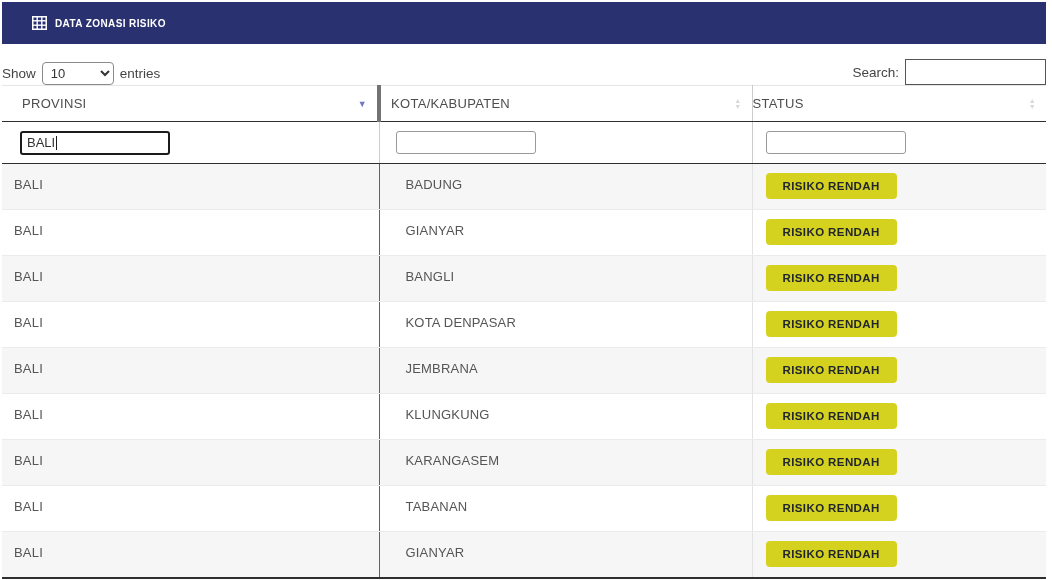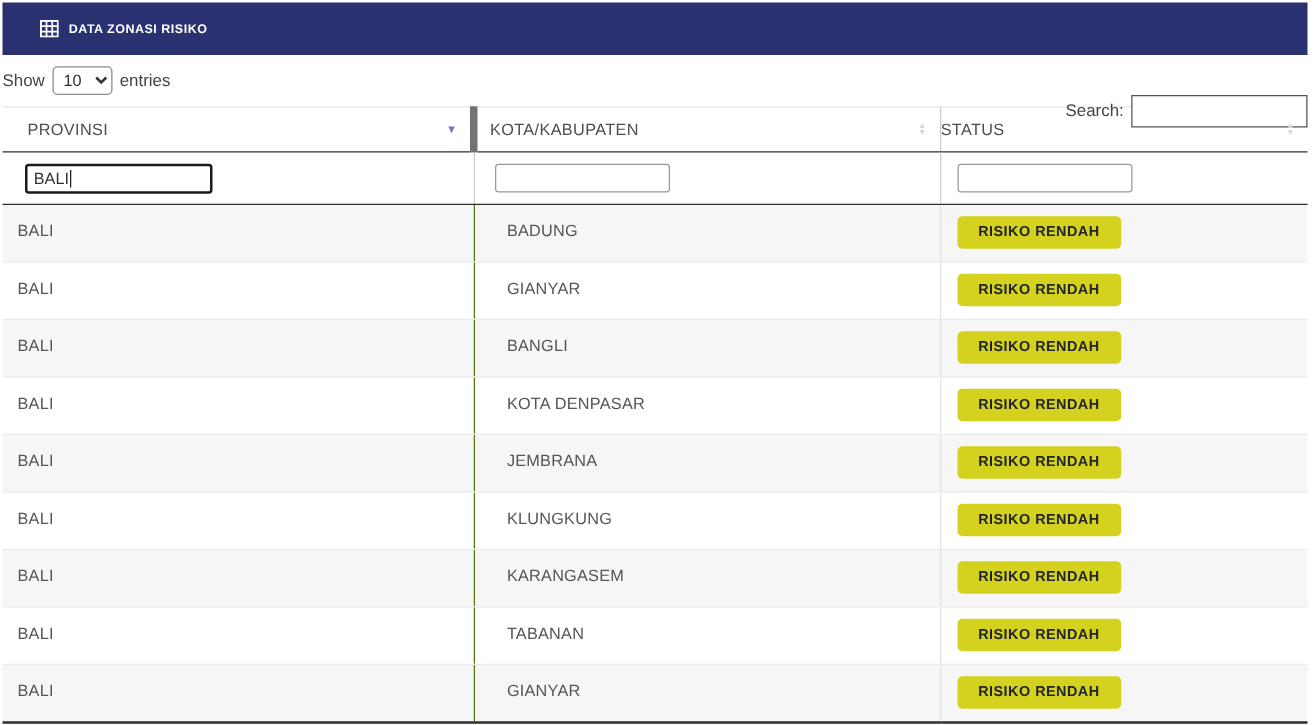--- a/index.html
+++ b/index.html
@@ -24,28 +24,28 @@
     font-size: 10px;
     font-weight: bold;
     letter-spacing: 0.4px;
   }
   .table-icon { margin-right: 8px; display: inline-flex; }
 
   
   .controls {
     height: 41px;
     display: flex;
-    align-items: center;
+    align-items: flex-end;
     justify-content: space-between;
     font-size: 13.5px;
     color: #444;
   }
   .show-wrap { display: flex; align-items: center; gap: 6px; }
   .show-wrap select {
-    width: 48px; height: 23px;
+    width: 72px; height: 23px;
     font-size: 13px;
     border: 1px solid #8a8a8a;
     border-radius: 4px;
     background: #fff;
     color: #333;
     padding-left: 4px;
     font-family: "Liberation Sans", sans-serif;
   }
   .search-wrap { display: flex; align-items: center; gap: 6px; margin-top: 48px; }
   .search-wrap input {
@@ -72,21 +72,21 @@
     text-align: left;
     vertical-align: middle;
     font-size: 13px;
     font-weight: normal;
     color: #4d4d4d;
     letter-spacing: 0.3px;
     position: relative;
     border-bottom: 1px solid #2f2f2f;
   }
   thead th.h1 { padding-left: 20px; }
-  thead th.h2 { padding-left: 10px; border-left: 6px solid #737373; }
+  thead th.h2 { padding-left: 10px; border-left: 4px solid #737373; }
   thead th.h3 { padding-left: 0; border-left: 1px solid #cccccc; }
 
   .sort-single {
     position: absolute; right: 10px; top: 50%;
     transform: translateY(-50%);
     font-size: 9px;
     color: #7277c4;
     line-height: 9px;
   }
   .sort-pair {

